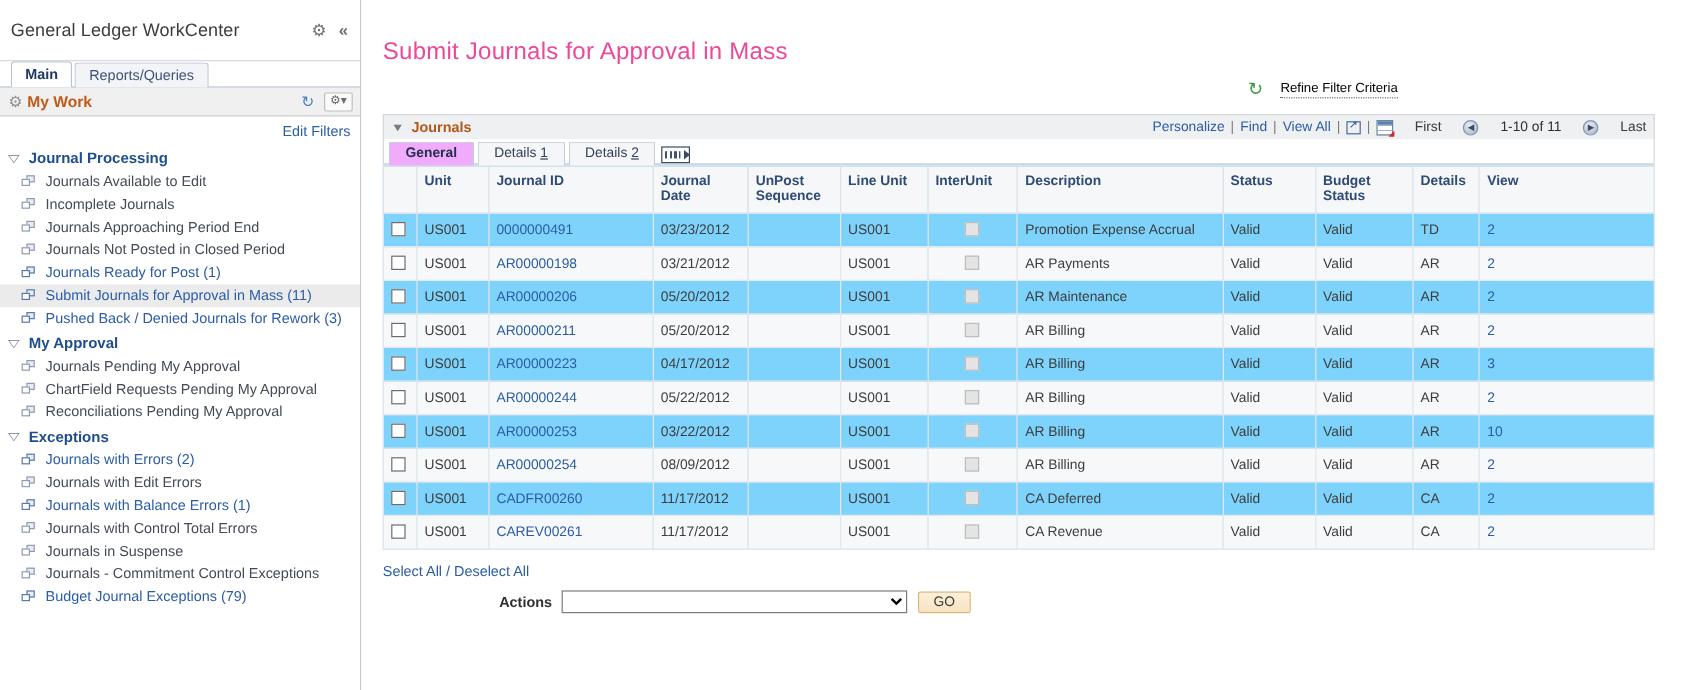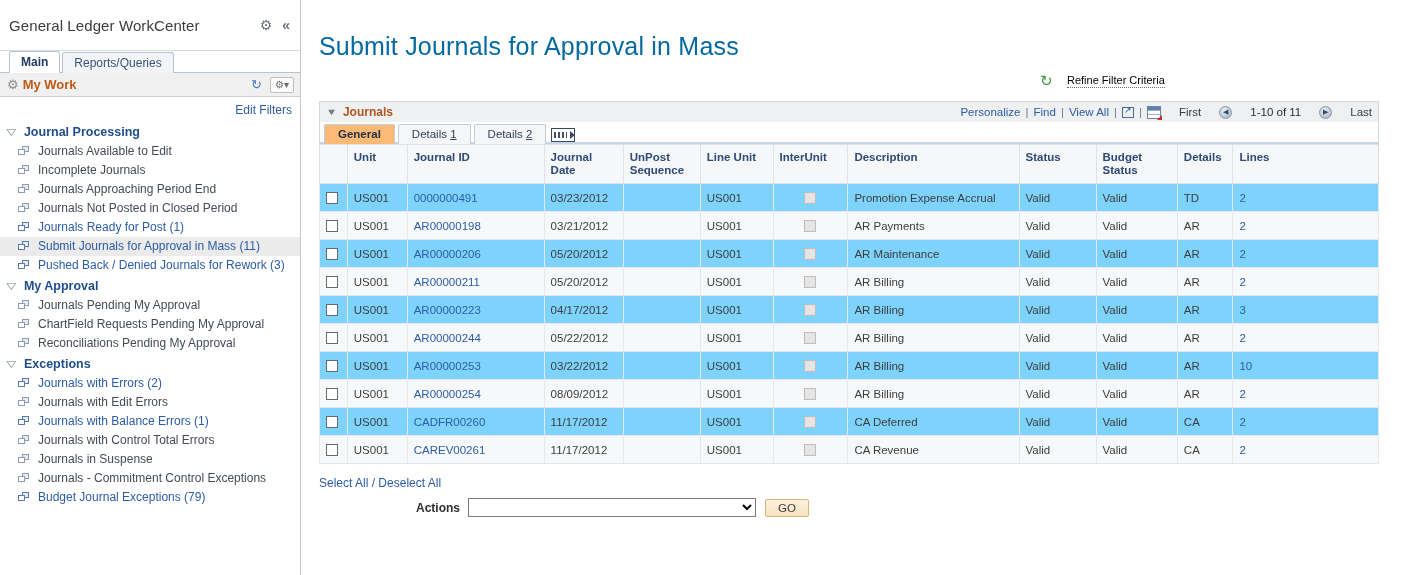--- a/index.html
+++ b/index.html
@@ -100,21 +100,21 @@
   .item.lnk .win-icon i { border-color: #5a79ab; }
   .item-label {
     font-size: 12px; line-height: 15px; color: #444b55;
     padding-left: 2px;
   }
   .item.lnk .item-label { color: #2b5ca5; }
 
   
   #main { flex: 1; position: relative; background: #fff; overflow: hidden; padding-left: 18px; }
   .page-title {
-    font-size: 25px; color: #0369a1; font-weight: normal;
+    font-size: 20px; color: #ec4899; font-weight: normal;
     margin: 32px 0 0 0; letter-spacing: .2px;
   }
   .refine-row {
     display: flex; align-items: center; justify-content: flex-start;
     margin-top: 12px; padding-left: 721px;
   }
   .refresh-green {
     width: 16px; height: 16px; margin-right: 11px;
     color: #3f9a3f; font-size: 15px; line-height: 15px; cursor: pointer;
   }
@@ -174,21 +174,21 @@
   }
   .tabs-row:after {
     content:""; position:absolute; left:0; right:0; bottom:0; height:2px; background:#c7d6e8;
   }
   .gtab {
     font-size: 11.5px; padding: 3px 13px; line-height: 13px;
     border: 1px solid #c3ccd8; border-bottom: none; margin-right: 3px;
     background: #f4f6f8; color: #33415a; cursor: pointer;
     border-radius: 2px 2px 0 0; position: relative; z-index: 2;
   }
-  .gtab.active { background: #fdba74; font-weight: bold; color: #22304a; }
+  .gtab.active { background: #f0abfc; font-weight: bold; color: #22304a; }
   .gtab u { text-decoration: underline; }
   .tab-expand {
     width: 24px; height: 14px; border: 1px solid #3a4a63; background: #ffffff;
     position: relative; z-index: 2; margin-bottom: 2px; cursor: pointer; margin-left: 2px;
     display: inline-flex; align-items: center; justify-content: flex-start; padding-left: 2px;
   }
   .tab-expand .dots {
     width: 13px; height: 6px;
     background: repeating-linear-gradient(90deg, #44536c 0 2px, transparent 2px 4px);
   }
@@ -481,21 +481,21 @@
               <th>Unit</th>
               <th>Journal ID</th>
               <th>Journal Date</th>
               <th>UnPost Sequence</th>
               <th>Line Unit</th>
               <th>InterUnit</th>
               <th>Description</th>
               <th>Status</th>
               <th>Budget Status</th>
               <th>Details</th>
-              <th>Lines</th>
+              <th>View</th>
             </tr>
           </thead>
         <tbody id="grid-body">
             <tr>
               <td><span class="rowchk"></span></td>
               <td>US001</td>
               <td class="lnk"><a>0000000491</a></td>
               <td>03/23/2012</td>
               <td></td>
               <td>US001</td>

